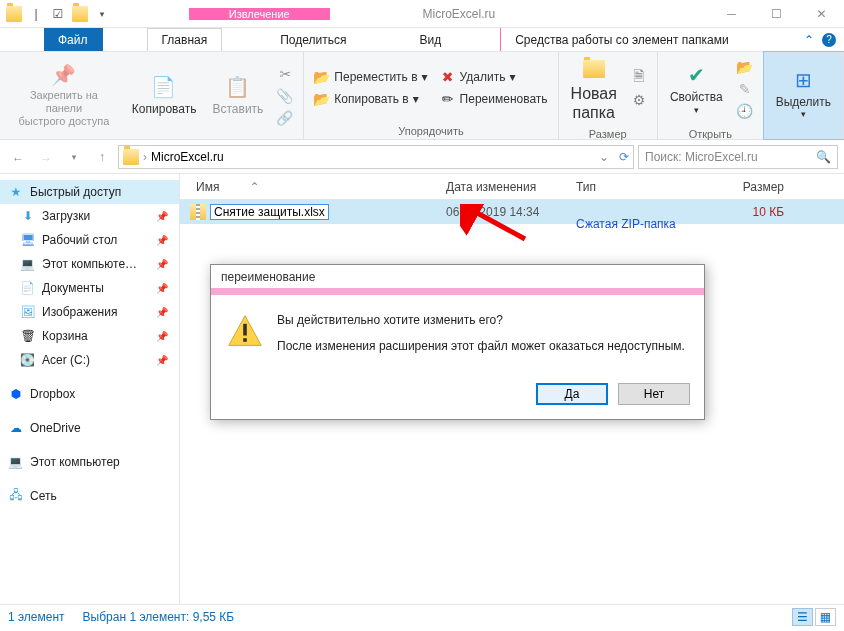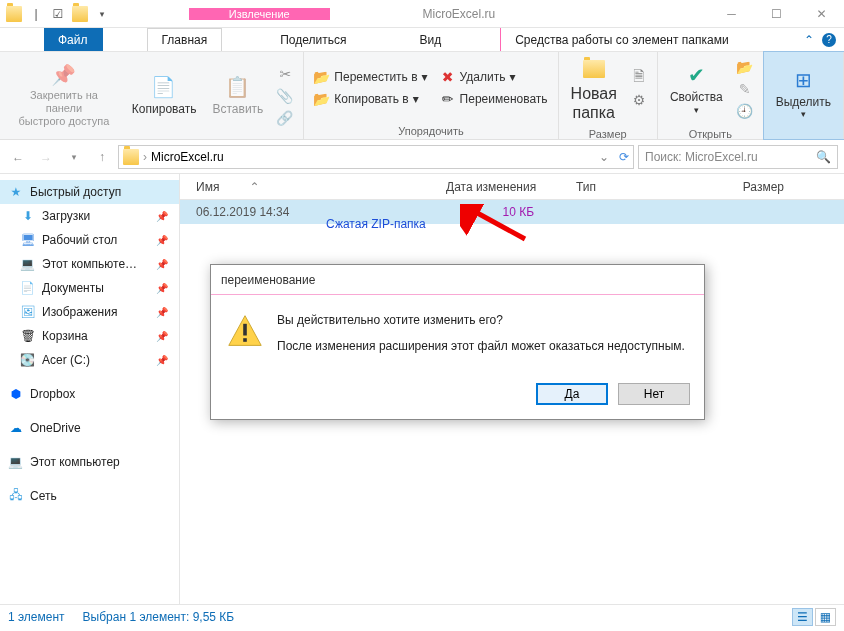--- a/index.html
+++ b/index.html
@@ -49,30 +49,30 @@
 .col-headers > div { padding: 0 6px; }
 .col-name { width: 250px; display: flex; align-items: flex-start; gap: 30px; }
 .col-date { width: 130px; }
 .col-type { width: 140px; }
 .col-size { width: 80px; text-align: right; }
 .row { display: flex; height: 24px; align-items: center; background: #cde8f6; padding-left: 10px; }
 .row .cell-name { width: 250px; display: flex; align-items: center; gap: 4px; }
 .rename-box { border: 1px solid #4a90e2; background: #fff; padding: 0 3px; }
 .row .cell-date { width: 130px; padding: 0 6px; color: #555; }
 .row .cell-type { width: 140px; padding: 0 6px; color: #1d4ed8; margin-top: 24px; }
-.row .cell-size { width: 80px; text-align: right; padding: 0 6px; color: #a21caf; }
+.row .cell-size { width: 80px; text-align: right; padding: 0 6px; color: #b91c1c; }
 
 .arrow1 { position: absolute; top: 30px; left: 280px; pointer-events: none; }
 .arrow2 { position: absolute; top: 118px; left: 260px; pointer-events: none; }
 
 .statusbar { height: 24px; border-top: 1px solid #e5e5e5; display: flex; align-items: center; padding: 0 8px; color: #0e6db6; gap: 18px; background: #fff; }
 .statusbar .views { margin-left: auto; display: flex; gap: 2px; }
 
 .dialog { position: absolute; top: 300px; left: 210px; width: 495px; background: #fff; border: 1px solid #888; box-shadow: 2px 2px 12px rgba(0,0,0,0.3); }
-.dialog-title { height: 30px; display: flex; align-items: center; padding: 0 10px; background: #fff; border-bottom: 1px solid #f9a8d4; color: #333; }
+.dialog-title { height: 30px; display: flex; align-items: center; padding: 0 10px; background: #fff; border-bottom: 7px solid #f9a8d4; color: #333; }
 .dialog-body { display: flex; padding: 18px 16px 8px; gap: 14px; }
 .warn-icon { width: 36px; height: 36px; }
 .warn-icon svg { width: 100%; height: 100%; }
 .dialog-text div { margin-bottom: 12px; color: #222; }
 .dialog-buttons { display: flex; justify-content: flex-end; gap: 10px; padding: 10px 14px 14px; }
 .dlgbtn { width: 72px; height: 22px; border: 1px solid #adadad; background: #e1e1e1; display: flex; align-items: center; justify-content: center; }
 .dlgbtn.focus { border: 2px solid #0078d7; background: #e5f1fb; }
 
 .folder-ic { width:16px; height:16px; background: linear-gradient(#ffe9a8,#f7c648); border-radius:1px; position: relative; }
 .folder-ic::before { content:''; position:absolute; top:-3px; left:1px; width:6px; height:3px; background:#f7c648; border-radius:1px 1px 0 0; }
@@ -302,20 +302,26 @@
     <div class="col-headers">
       <div class="col-name">
           <span>Имя</span>
           <span style="color:#888;">⌃</span>
         </div>
       <div class="col-date">Дата изменения</div>
       <div class="col-type">Тип</div>
       <div class="col-size">Размер</div>
     </div>
     <div class="row">
+      <div class="cell-name">
+        <span style="display:inline-block;width:16px;height:16px;background:linear-gradient(#ffe9a8,#f7c648);position:relative;">
+            <span style="position:absolute;left:6px;top:0;width:4px;height:100%;background:repeating-linear-gradient(#aaa 0 2px,#fff 2px 4px);"></span>
+          </span>
+        <span class="rename-box">Снятие защиты.xlsx</span>
+      </div>
       <div class="cell-date">06.12.2019 14:34</div>
       <div class="cell-type">Сжатая ZIP-папка</div>
       <div class="cell-size">10 КБ</div>
     </div>
 
     <svg class="arrow1" width="70" height="40">
       <defs>
           <marker id="ah1" markerWidth="10" markerHeight="10" refX="2" refY="5" orient="auto">
             <path d="M0,0 L10,5 L0,10 Z" fill="#e00"></path>
           </marker>

